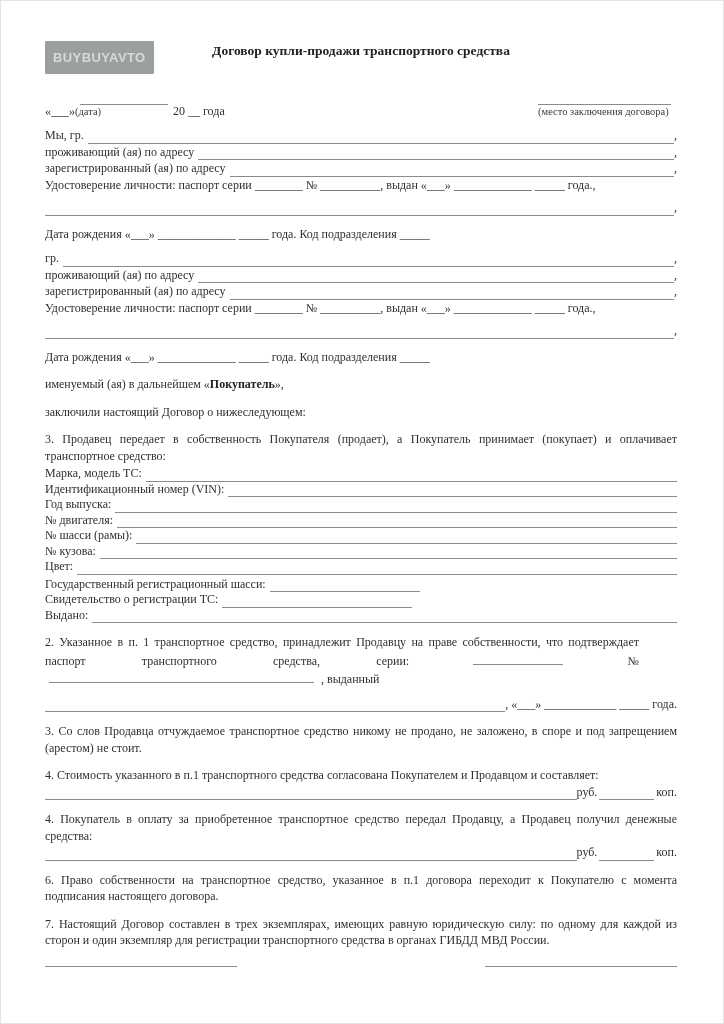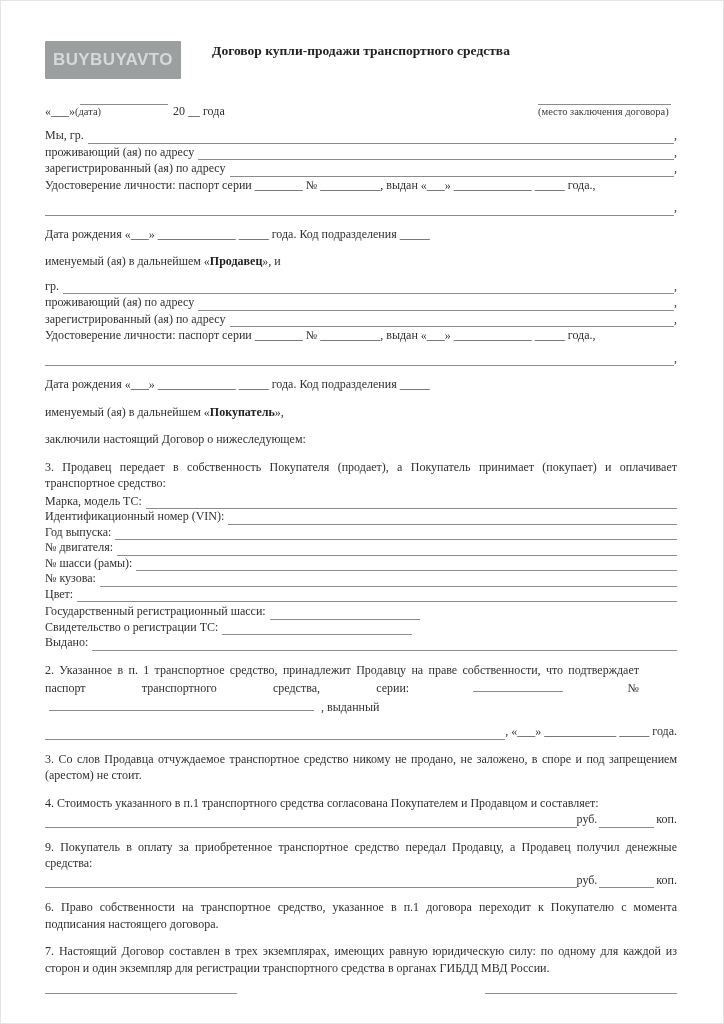--- a/index.html
+++ b/index.html
@@ -13,21 +13,21 @@
     font-family:"Liberation Serif","DejaVu Serif",serif;
     font-size:12px;
     color:#2f2f2f;
     overflow:hidden;
   }
   .header{position:relative;height:38px;}
   .logo{
     position:absolute;left:0;top:2px;
     background:#9c9fa0;color:#d7d9d9;
     font-family:"Liberation Sans","DejaVu Sans",sans-serif;
-    font-weight:bold;font-size:17px;letter-spacing:.4px;
+    font-weight:bold;font-size:13px;letter-spacing:.4px;
     padding:9px 8px;border-radius:1px;
   }
   .title{
     text-align:center;font-weight:bold;font-size:13.5px;
     padding-top:4px;color:#222;
   }
   .dateline{display:flex;justify-content:space-between;align-items:flex-start;margin-top:14px;}
   .date-left{display:flex;align-items:flex-end;}
   .stack{display:inline-flex;flex-direction:column;}
   .bl{display:inline-block;border-bottom:1px solid #8b8b8b;height:13px;vertical-align:baseline;}
@@ -100,23 +100,20 @@
       <span>,</span>
     </div>
     <div class="trow">Удостоверение личности: паспорт серии ________  № __________, выдан «___» _____________  _____  года.,</div>
     <div class="row mt6">
       <span class="fill"></span>
       <span>,</span>
     </div>
     <div class="trow mt10">Дата рождения «___» _____________  _____ года. Код подразделения   _____</div>
   </div>
 
-  <div class="para">
-    <span>именуемый (ая) в дальнейшем «</span><b>Продавец</b><span>», и</span>
-  </div>
 
   <div class="block">
     <div class="row">
       <span class="lbl">гр.</span>
       <span class="fill"></span>
       <span>,</span>
     </div>
     <div class="row">
       <span class="lbl">проживающий (ая) по адресу</span>
       <span class="fill"></span>
@@ -204,21 +201,21 @@
   <div class="para">3. Со слов Продавца отчуждаемое транспортное средство никому не продано, не заложено, в споре и под запрещением (арестом) не стоит.</div>
 
   <div class="para">4. Стоимость указанного в п.1 транспортного средства согласована Покупателем и Продавцом и составляет:</div>
   <div class="row">
     <span class="fill"></span>
     <span>руб.</span>
     <span class="bl w55"></span>
     <span>коп.</span>
   </div>
 
-  <div class="para">9. Покупатель в оплату за приобретенное транспортное средство передал Продавцу, а Продавец получил денежные средства:</div>
+  <div class="para">4. Покупатель в оплату за приобретенное транспортное средство передал Продавцу, а Продавец получил денежные средства:</div>
   <div class="row">
     <span class="fill"></span>
     <span>руб.</span>
     <span class="bl w55"></span>
     <span>коп.</span>
   </div>
 
   <div class="para">6. Право собственности на транспортное средство, указанное в п.1 договора переходит к Покупателю с момента подписания настоящего договора.</div>
 
   <div class="para">7. Настоящий Договор составлен в трех экземплярах, имеющих равную юридическую силу: по одному для каждой из сторон и один экземпляр для регистрации транспортного средства в органах ГИБДД МВД России.</div>

